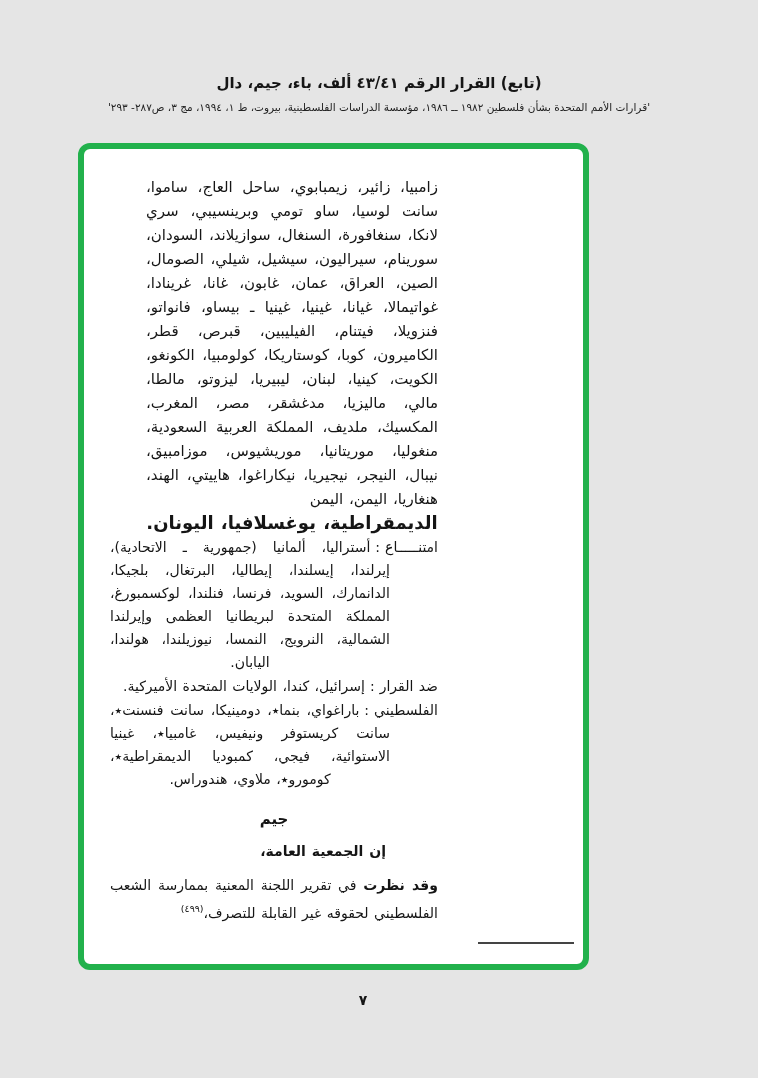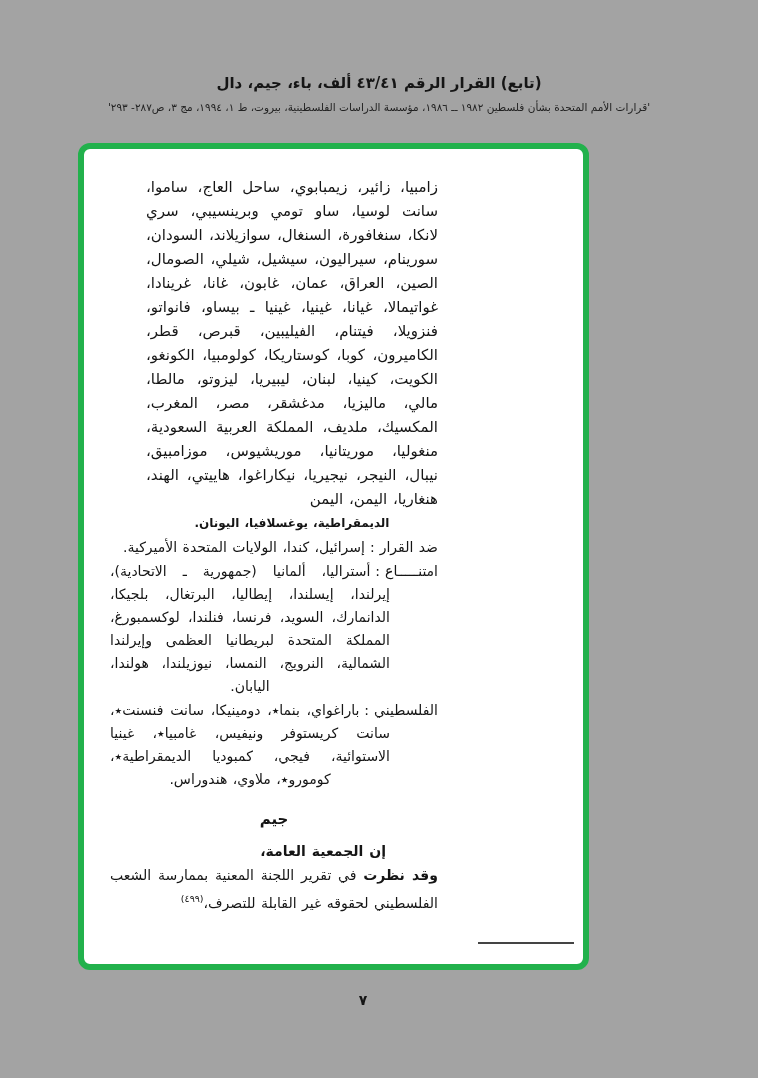--- a/index.html
+++ b/index.html
@@ -1,42 +1,42 @@
 <!DOCTYPE html>
 <html lang="ar"><head>
 <meta charset="utf-8">
 <style>
   html,body{margin:0;padding:0;background:#ffffff;}
   .page{
-    position:relative;width:758px;height:1078px;background:#a3a3a3;
+    position:relative;width:758px;height:1078px;background:#e5e5e5;
     font-family:"DejaVu Sans",sans-serif;color:#151515;overflow:hidden;
   }
   
   .hdr{position:absolute;top:74px;left:0;width:758px;text-align:center;direction:rtl;}
   .hdr-title{font-size:15px;font-weight:bold;letter-spacing:.2px;}
   .hdr-source{margin-top:9px;font-size:10.5px;font-weight:normal;color:#222;}
   
   .frame{
     position:absolute;left:78px;top:143px;width:511px;height:827px;
     box-sizing:border-box;border:6px solid #22b14c;border-radius:12px;
     background:#fff;overflow:hidden;
   }
   .content{
     direction:rtl;margin:26px 145px 0 26px;font-size:14px;line-height:23px;
     text-align:justify;word-spacing:1px;
   }
   .countries{width:292px;margin:0;font-size:15px;line-height:24px;text-align:justify;}
-  .countries-tail{width:292px;margin:0;font-size:12px;line-height:24px;text-align:center;font-weight:bold;}
+  .countries-tail{width:292px;margin:0;font-size:18px;line-height:24px;text-align:center;font-weight:bold;}
   .vote{margin:1px 0 0 0;padding-right:48px;text-indent:-48px;}
   .center-last{text-align-last:center;}
   .vlabel{font-weight:normal;}
   .colon{padding:0 5px;}
   .c-heading{margin:17px 0 9px 0;font-size:15px;font-weight:bold;text-align:center;text-align-last:center;text-indent:0;}
   .opening{margin:2px 0 0 0;font-weight:bold;text-indent:52px;text-align:right;}
-  .c-para{margin:1px 0 0 0;text-align:justify;}
+  .c-para{margin:11px 0 0 0;text-align:justify;}
   .c-para b{font-weight:bold;}
   sup.fn-ref{font-size:9.5px;vertical-align:6px;}
   
   .footnotes{position:absolute;left:30px;right:7px;bottom:12px;direction:rtl;}
   .fn-rule{width:96px;height:2px;background:#444;margin:0 2px 8px 0;}
   .fn{margin:0;font-size:12px;line-height:19px;text-align:justify;word-spacing:1px;}
   .fn .star{font-weight:bold;padding-left:4px;}
   
   .page-number{position:absolute;top:992px;left:78px;width:570px;text-align:center;
     font-size:14px;font-weight:bold;}
@@ -50,23 +50,23 @@
     <div class="hdr-title">(تابع) القرار الرقم ٤٣/٤١ ألف، باء، جيم، دال</div>
     <div class="hdr-source">'قرارات الأمم المتحدة بشأن فلسطين ١٩٨٢ ــ ١٩٨٦، مؤسسة الدراسات الفلسطينية، بيروت، ط ١، ١٩٩٤، مج ٣، ص٢٨٧- ٢٩٣'</div>
   </div>
 
   <div class="frame">
     <div class="content">
 
       <p class="countries"><span>زامبيا، زائير، زيمبابوي، ساحل العاج، ساموا، سانت لوسيا، ساو تومي وبرينسيبي، سري لانكا، سنغافورة، السنغال، سوازيلاند، السودان، سورينام، سيراليون، سيشيل، شيلي، الصومال، الصين، العراق، عمان، غابون، غانا، غرينادا، غواتيمالا، غيانا، غينيا، غينيا ـ بيساو، فانواتو، فنزويلا، فيتنام، الفيليبين، قبرص، قطر، الكاميرون، كوبا، كوستاريكا، كولومبيا، الكونغو، الكويت، كينيا، لبنان، ليبيريا، ليزوتو، مالطا، مالي، ماليزيا، مدغشقر، مصر، المغرب، المكسيك، ملديف، المملكة العربية السعودية، منغوليا، موريتانيا، موريشيوس، موزامبيق، نيبال، النيجر، نيجيريا، نيكاراغوا، هاييتي، الهند، هنغاريا، اليمن، اليمن</span></p>
       <p class="countries-tail"><span>الديمقراطية، يوغسلافيا، اليونان.</span></p>
 
+      <p class="vote center-last"><span class="vlabel">امتنـــــاع</span><span class="colon">:</span><span>أستراليا، ألمانيا (جمهورية ـ الاتحادية)، إيرلندا، إيسلندا، إيطاليا، البرتغال، بلجيكا، الدانمارك، السويد، فرنسا، فنلندا، لوكسمبورغ، المملكة المتحدة لبريطانيا العظمى وإيرلندا الشمالية، النرويج، النمسا، نيوزيلندا، هولندا، اليابان.</span></p>
+
       <p class="vote"><span class="vlabel">ضد القرار</span><span class="colon">:</span><span>إسرائيل، كندا، الولايات المتحدة الأميركية.</span></p>
-
-      <p class="vote center-last"><span class="vlabel">امتنـــــاع</span><span class="colon">:</span><span>أستراليا، ألمانيا (جمهورية ـ الاتحادية)، إيرلندا، إيسلندا، إيطاليا، البرتغال، بلجيكا، الدانمارك، السويد، فرنسا، فنلندا، لوكسمبورغ، المملكة المتحدة لبريطانيا العظمى وإيرلندا الشمالية، النرويج، النمسا، نيوزيلندا، هولندا، اليابان.</span></p>
 
       <p class="vote center-last"><span class="vlabel">الفلسطيني</span><span class="colon">:</span><span>باراغواي، بنما٭، دومينيكا، سانت فنسنت٭، سانت كريستوفر ونيفيس، غامبيا٭، غينيا الاستوائية، فيجي، كمبوديا الديمقراطية٭، كومورو٭، ملاوي، هندوراس.</span></p>
 
       <p class="c-heading">جيم</p>
 
       <p class="opening">إن الجمعية العامة،</p>
 
       <p class="c-para"><b>وقد نظرت</b><span> في تقرير اللجنة المعنية بممارسة الشعب الفلسطيني لحقوقه غير القابلة للتصرف،</span><sup class="fn-ref">(٤٩٩)</sup></p>
 
     </div>

